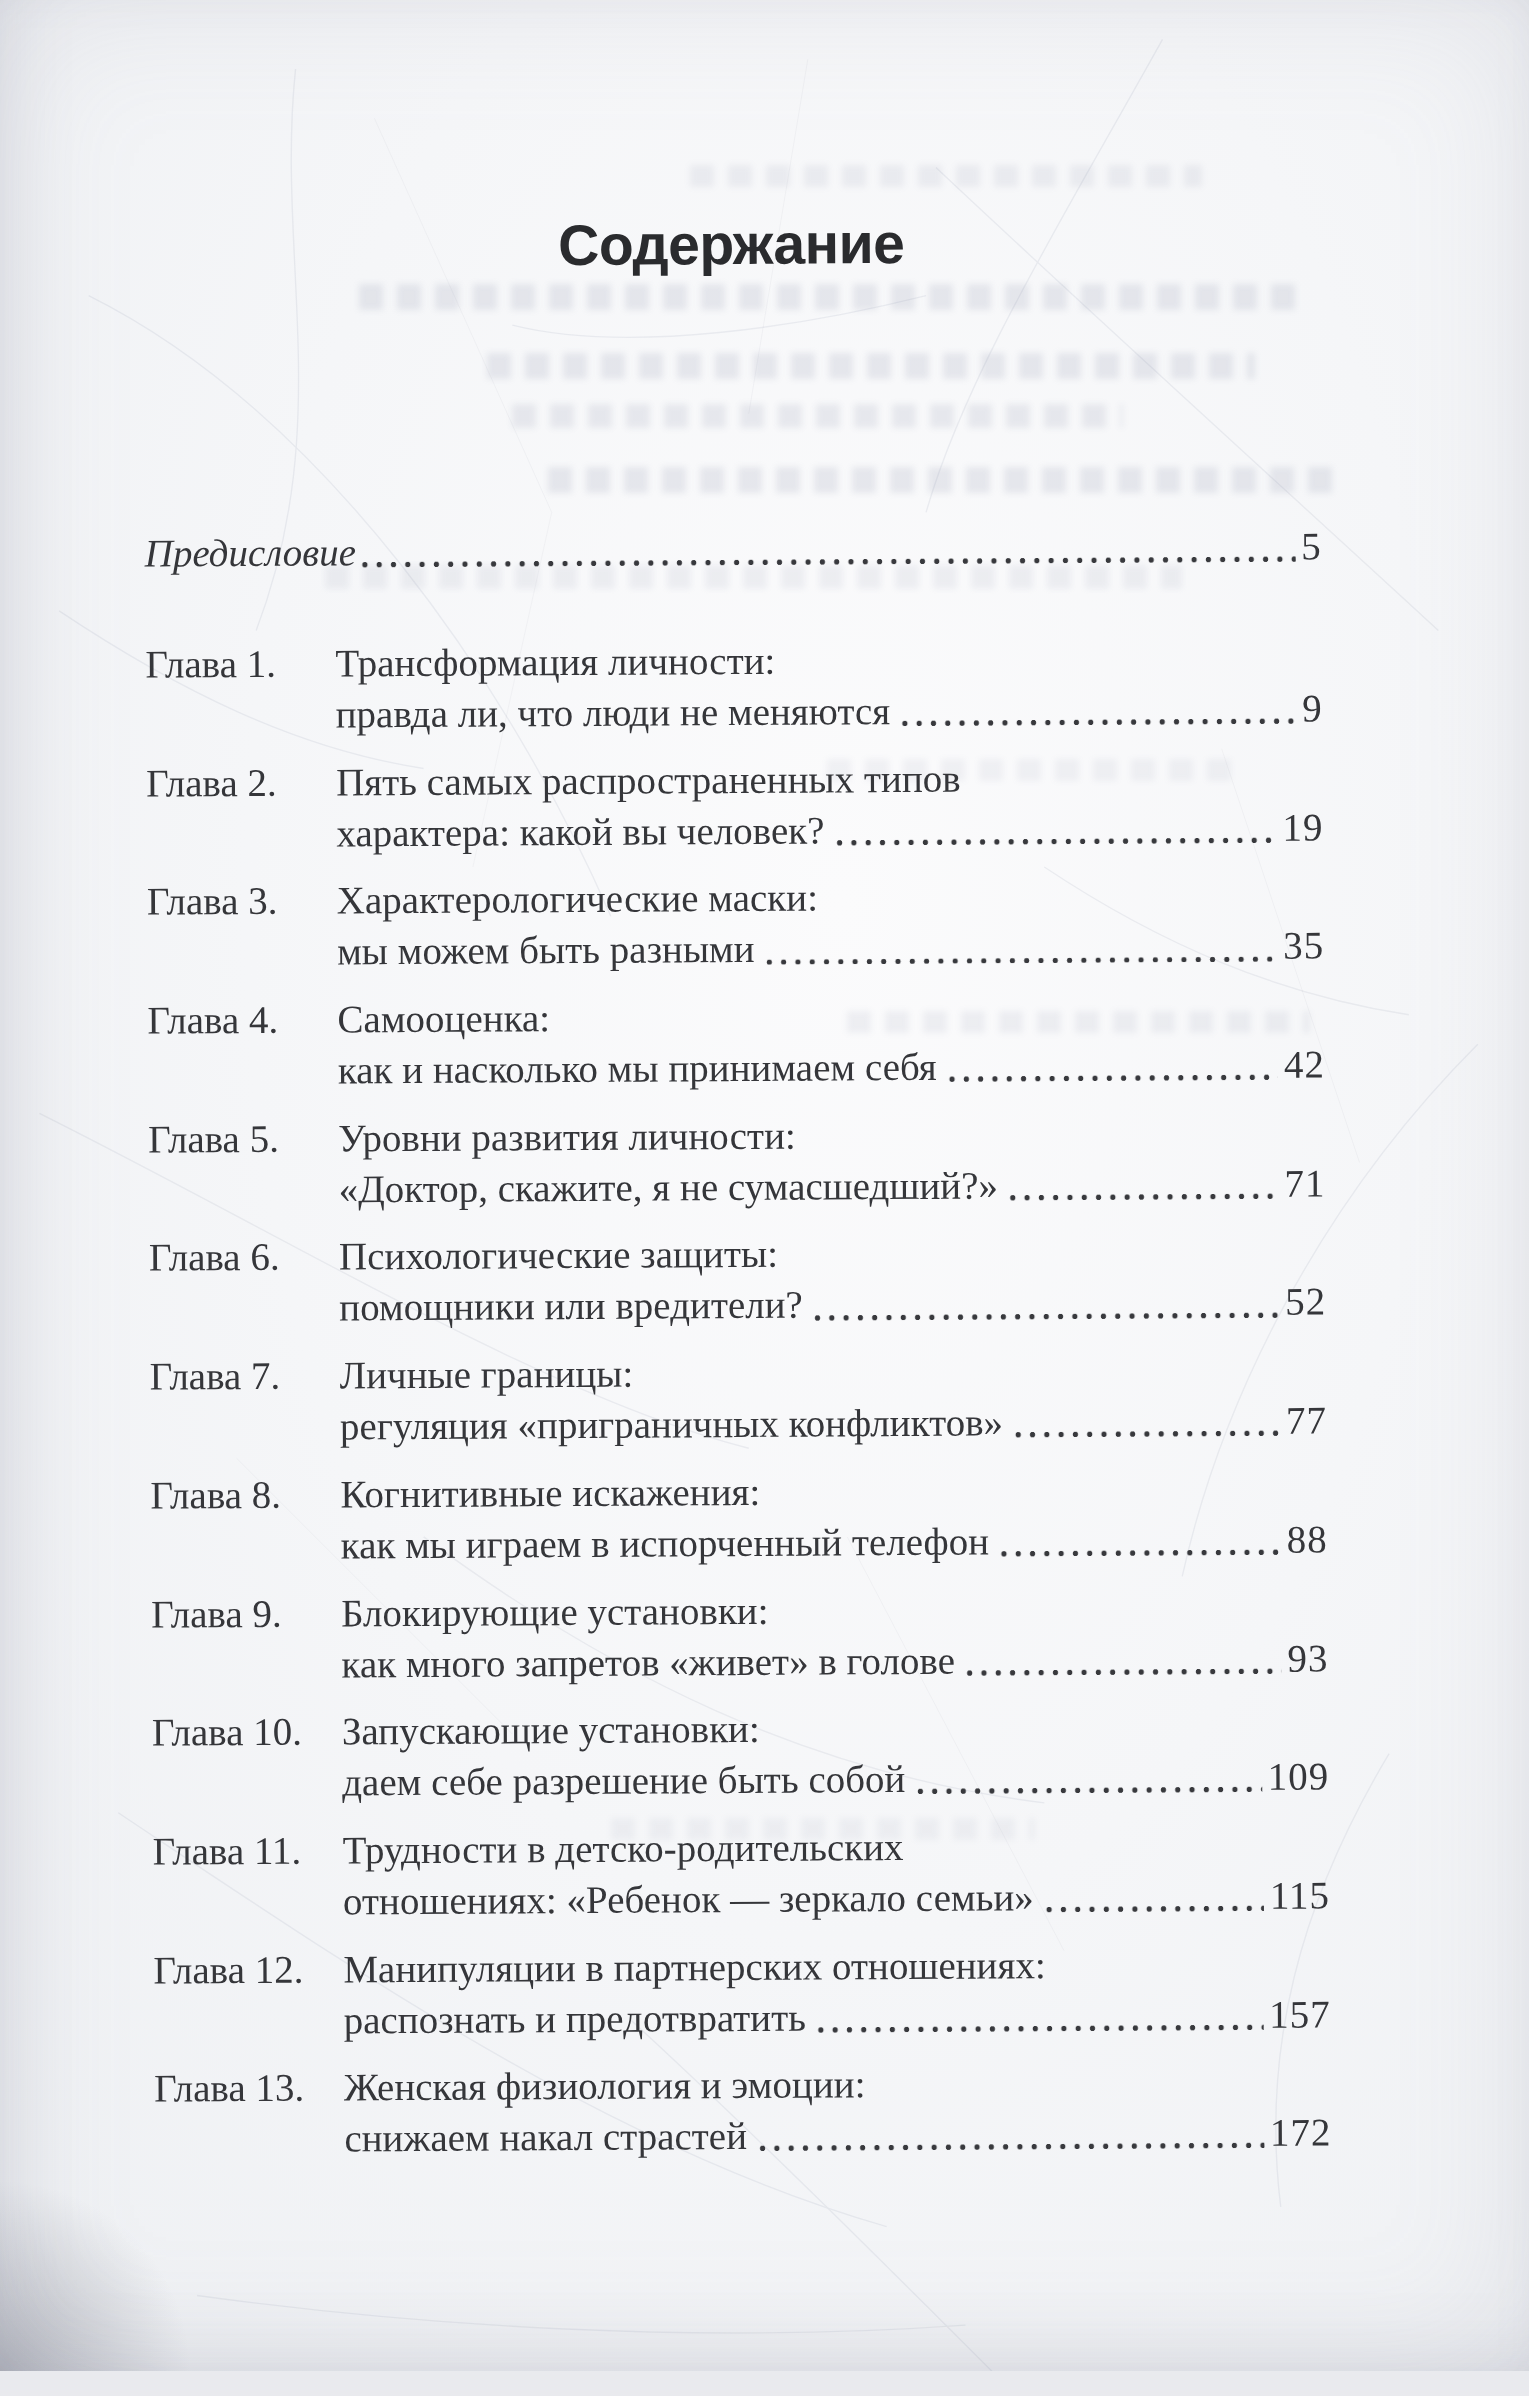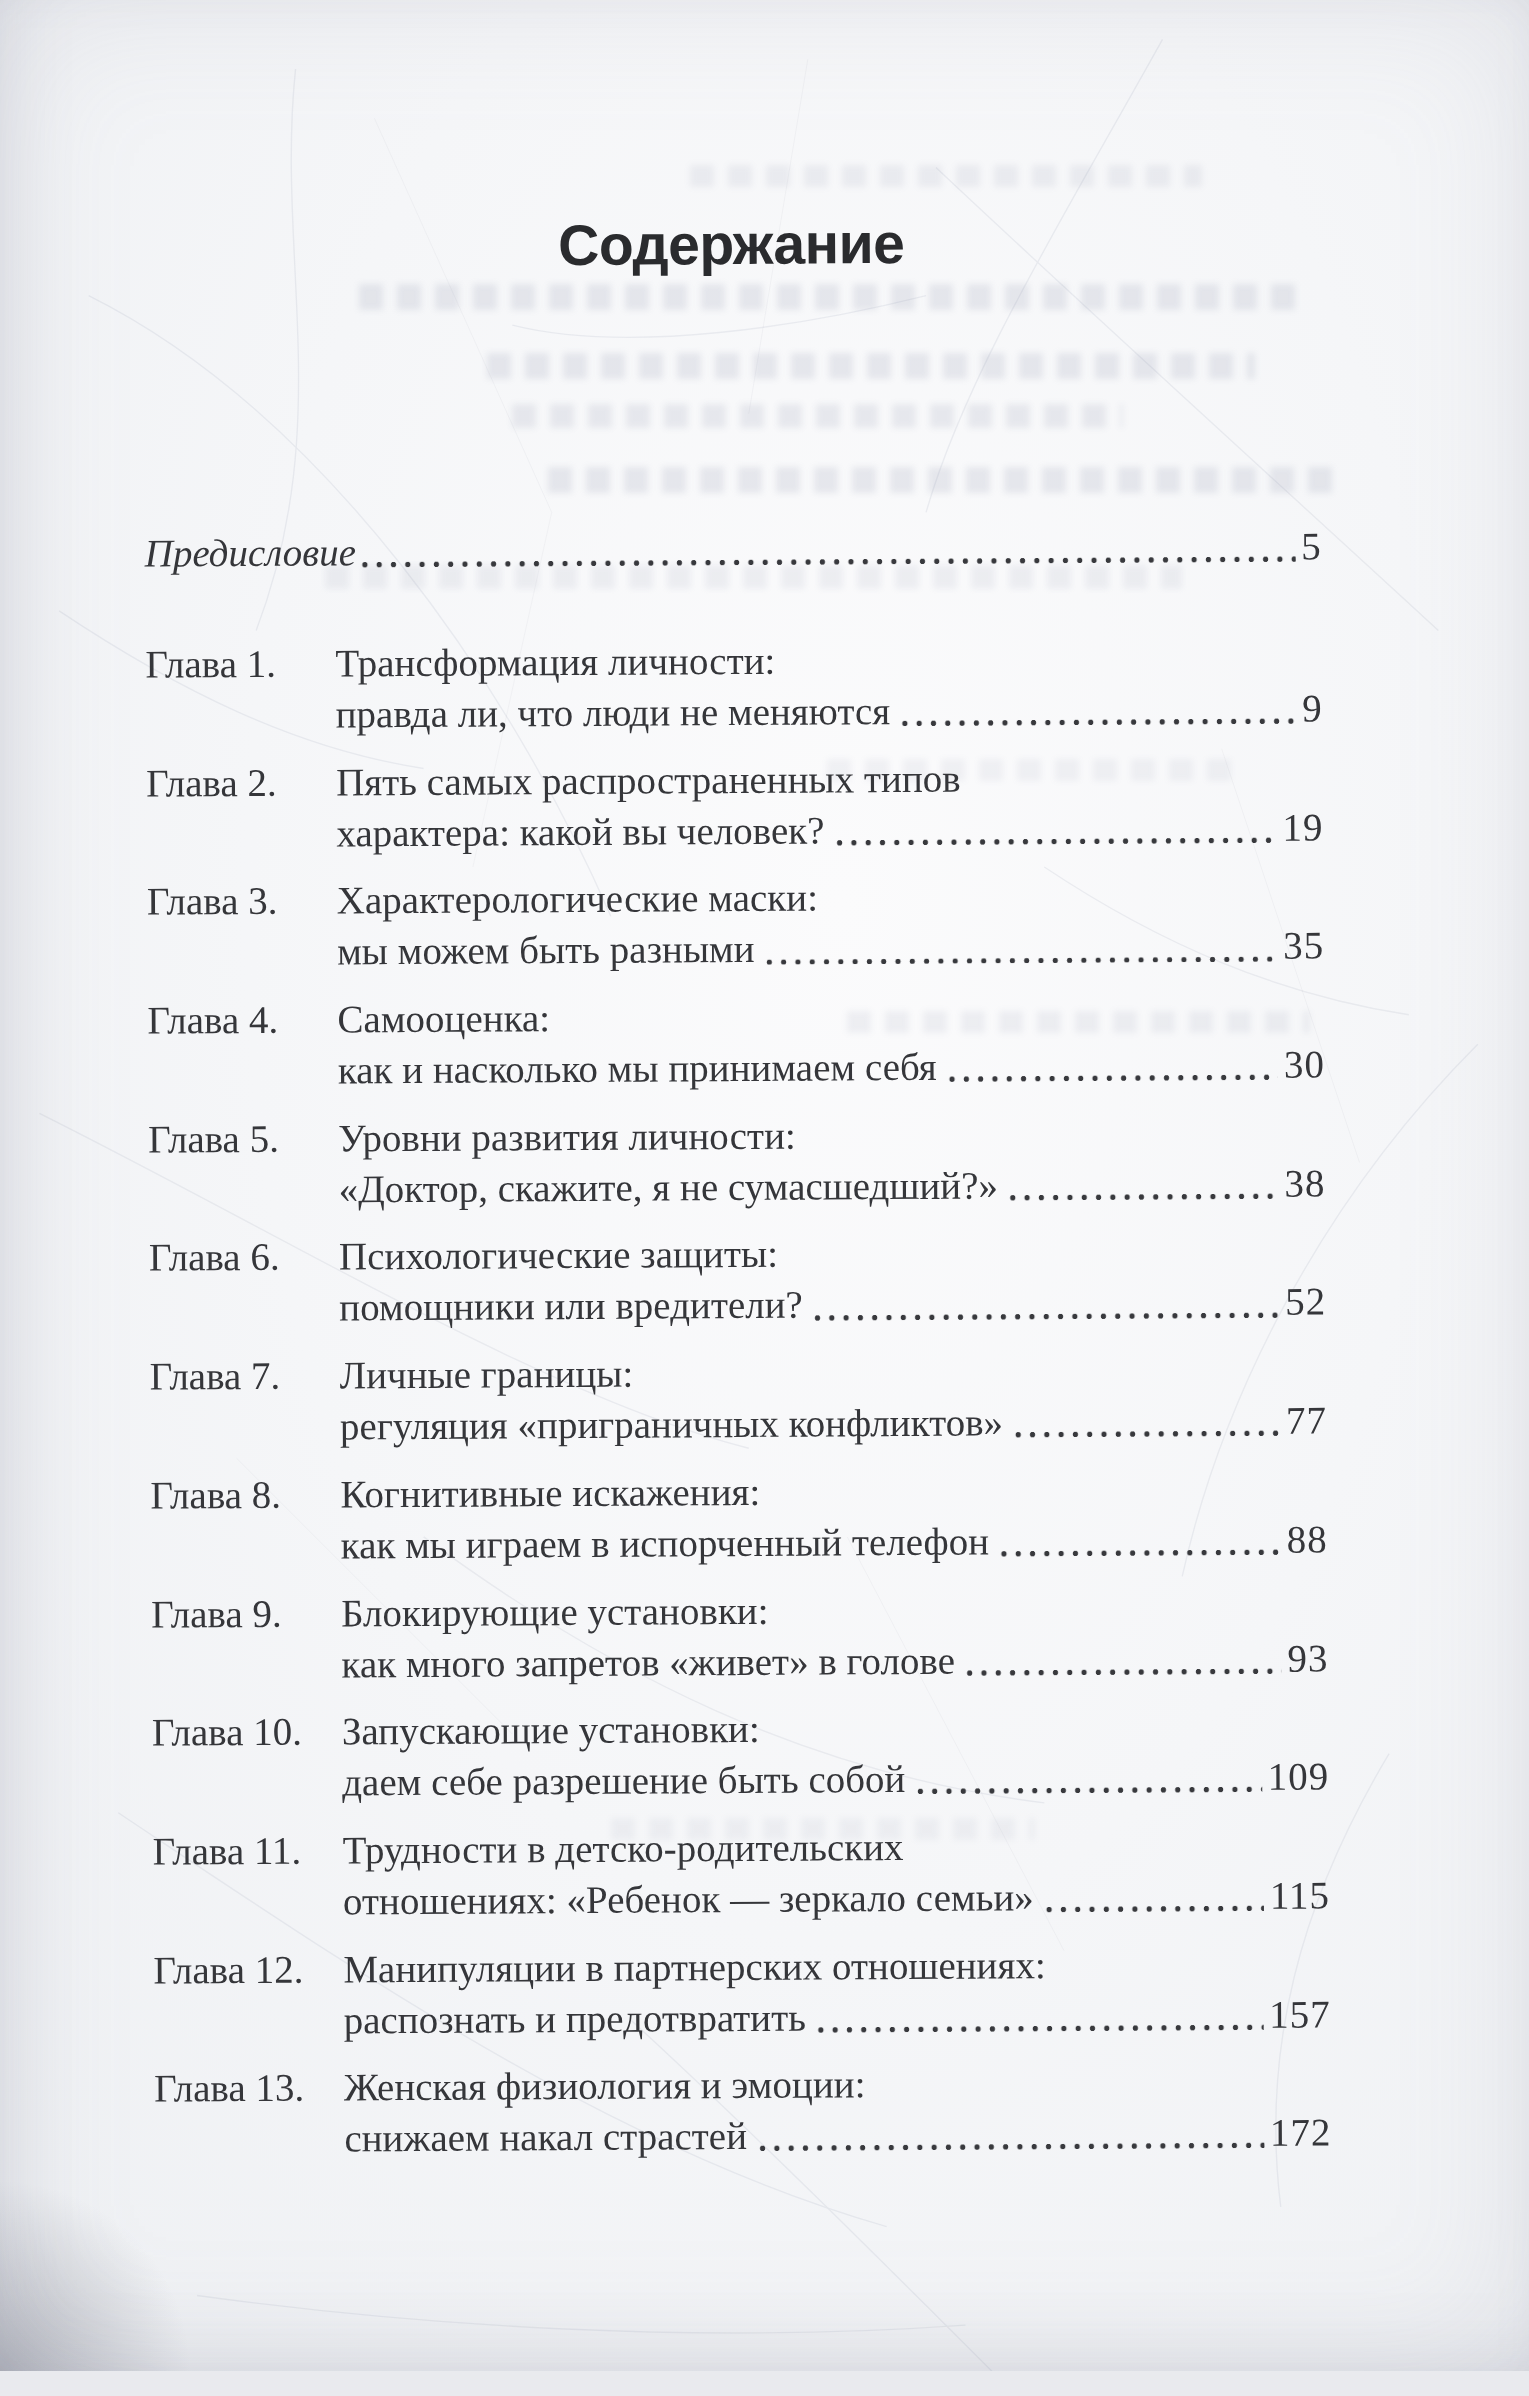--- a/index.html
+++ b/index.html
@@ -171,33 +171,33 @@
     </div>
   </div>
 
   <div class="entry">
     <div class="chapter-label">Глава 4.</div>
     <div class="chapter-body">
       <div class="title-line">Самооценка:</div>
       <div class="sub-row">
         <span>как и насколько мы принимаем себя</span>
         <span class="leader"></span>
-        <span class="pagenum">30</span>
+        <span class="pagenum">42</span>
       </div>
     </div>
   </div>
 
   <div class="entry">
     <div class="chapter-label">Глава 5.</div>
     <div class="chapter-body">
       <div class="title-line">Уровни развития личности:</div>
       <div class="sub-row">
         <span>«Доктор, скажите, я не сумасшедший?»</span>
         <span class="leader"></span>
-        <span class="pagenum">38</span>
+        <span class="pagenum">71</span>
       </div>
     </div>
   </div>
 
   <div class="entry">
     <div class="chapter-label">Глава 6.</div>
     <div class="chapter-body">
       <div class="title-line">Психологические защиты:</div>
       <div class="sub-row">
         <span>помощники или вредители?</span>

